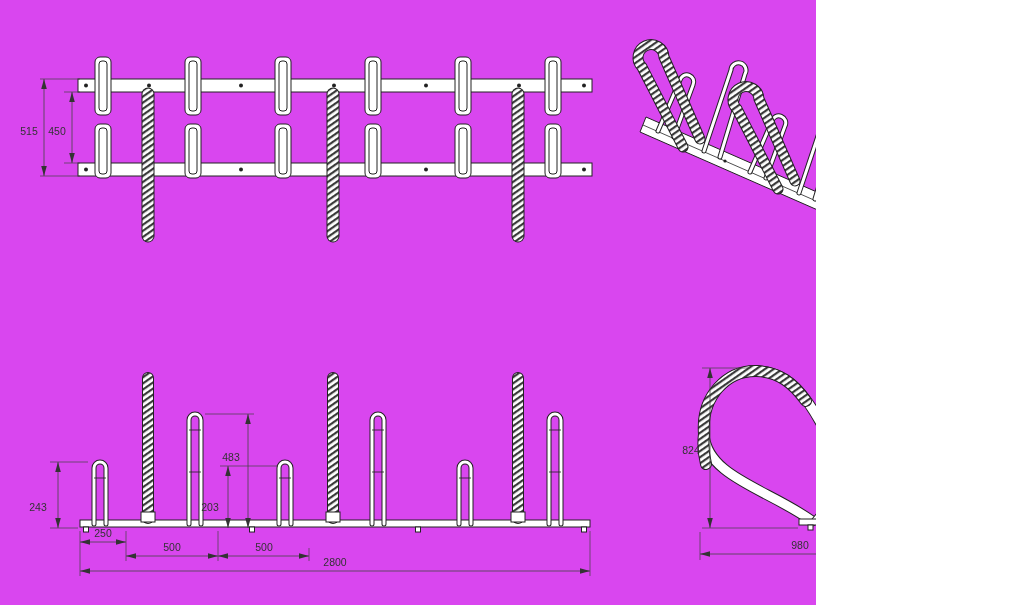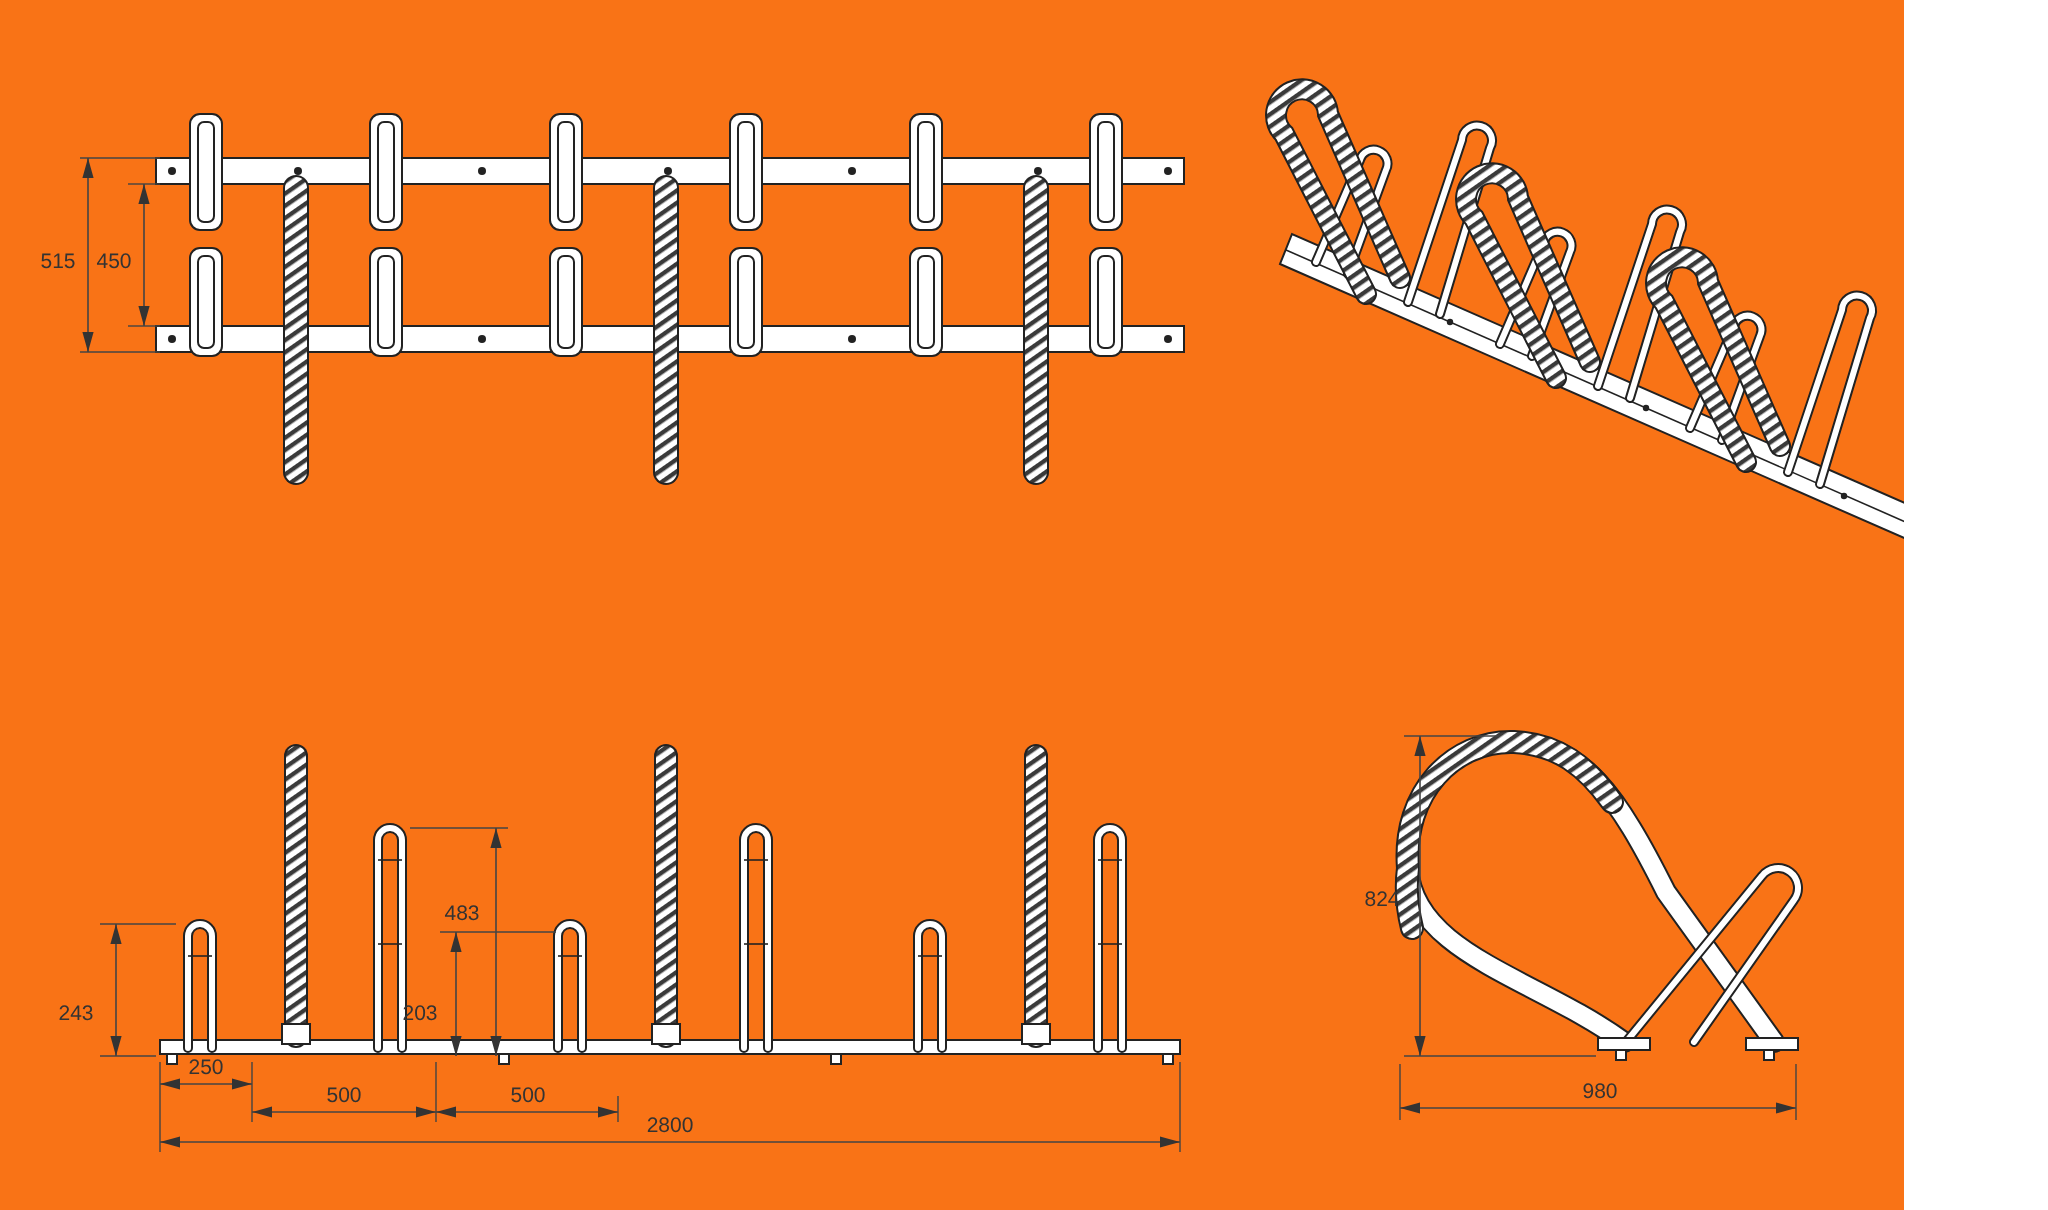--- a/index.html
+++ b/index.html
@@ -1,16 +1,16 @@
 <!DOCTYPE html>
 <html><head>
 <meta charset="utf-8">
 <style>
   html,body{margin:0;padding:0;background:#ffffff;}
-  .sheet{position:relative;width:952px;height:605px;background:#f97316;overflow:hidden;
+  .sheet{position:relative;width:816px;height:605px;background:#d946ef;overflow:hidden;
          font-family:"Liberation Sans", sans-serif;}
   svg{display:block;}
   .thin  {fill:none;stroke:#222;stroke-width:.8;}
   .fillw {fill:#fff;stroke:#222;stroke-width:1;}
   .hole  {fill:#222;stroke:none;}
   .tube-o{fill:none;stroke:#222;stroke-linecap:round;}
   .tube-i{fill:none;stroke:#fff;stroke-linecap:round;}
   .tube-s{fill:none;stroke:url(#stripePat);stroke-linecap:round;}
   .dim   {fill:none;stroke:#444;stroke-width:.8;}
   .ext   {fill:none;stroke:#444;stroke-width:.7;}

